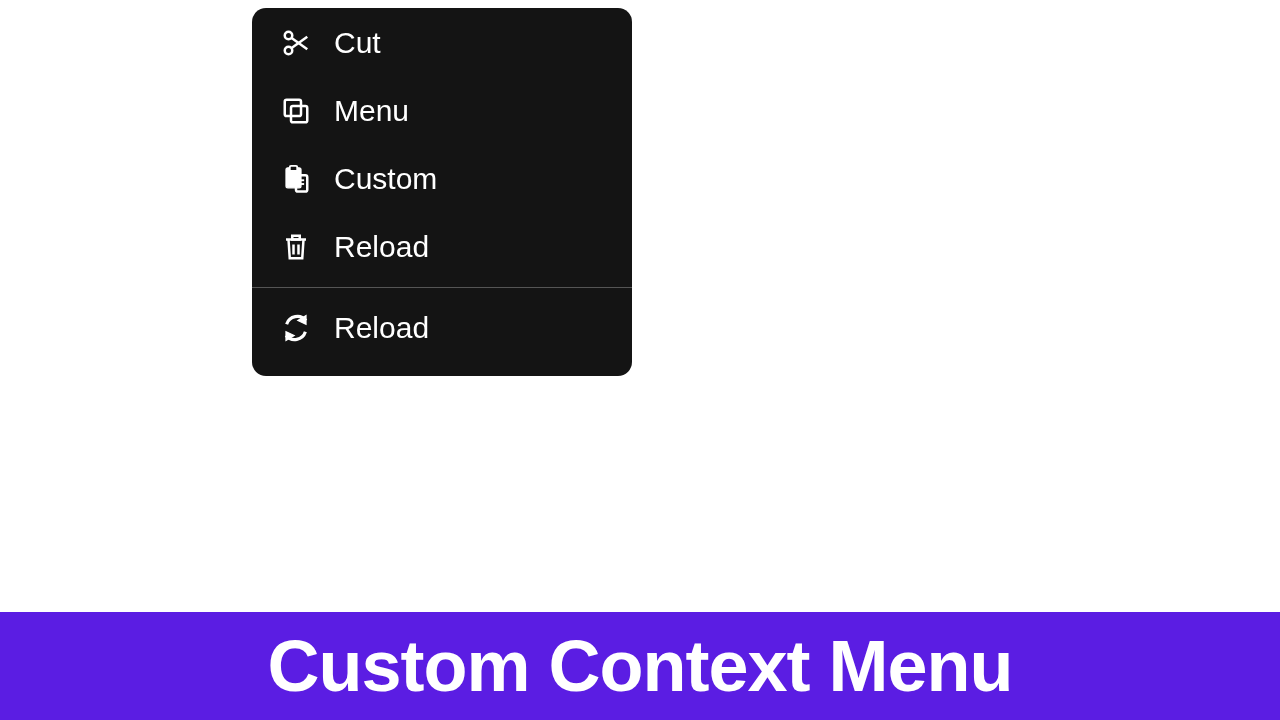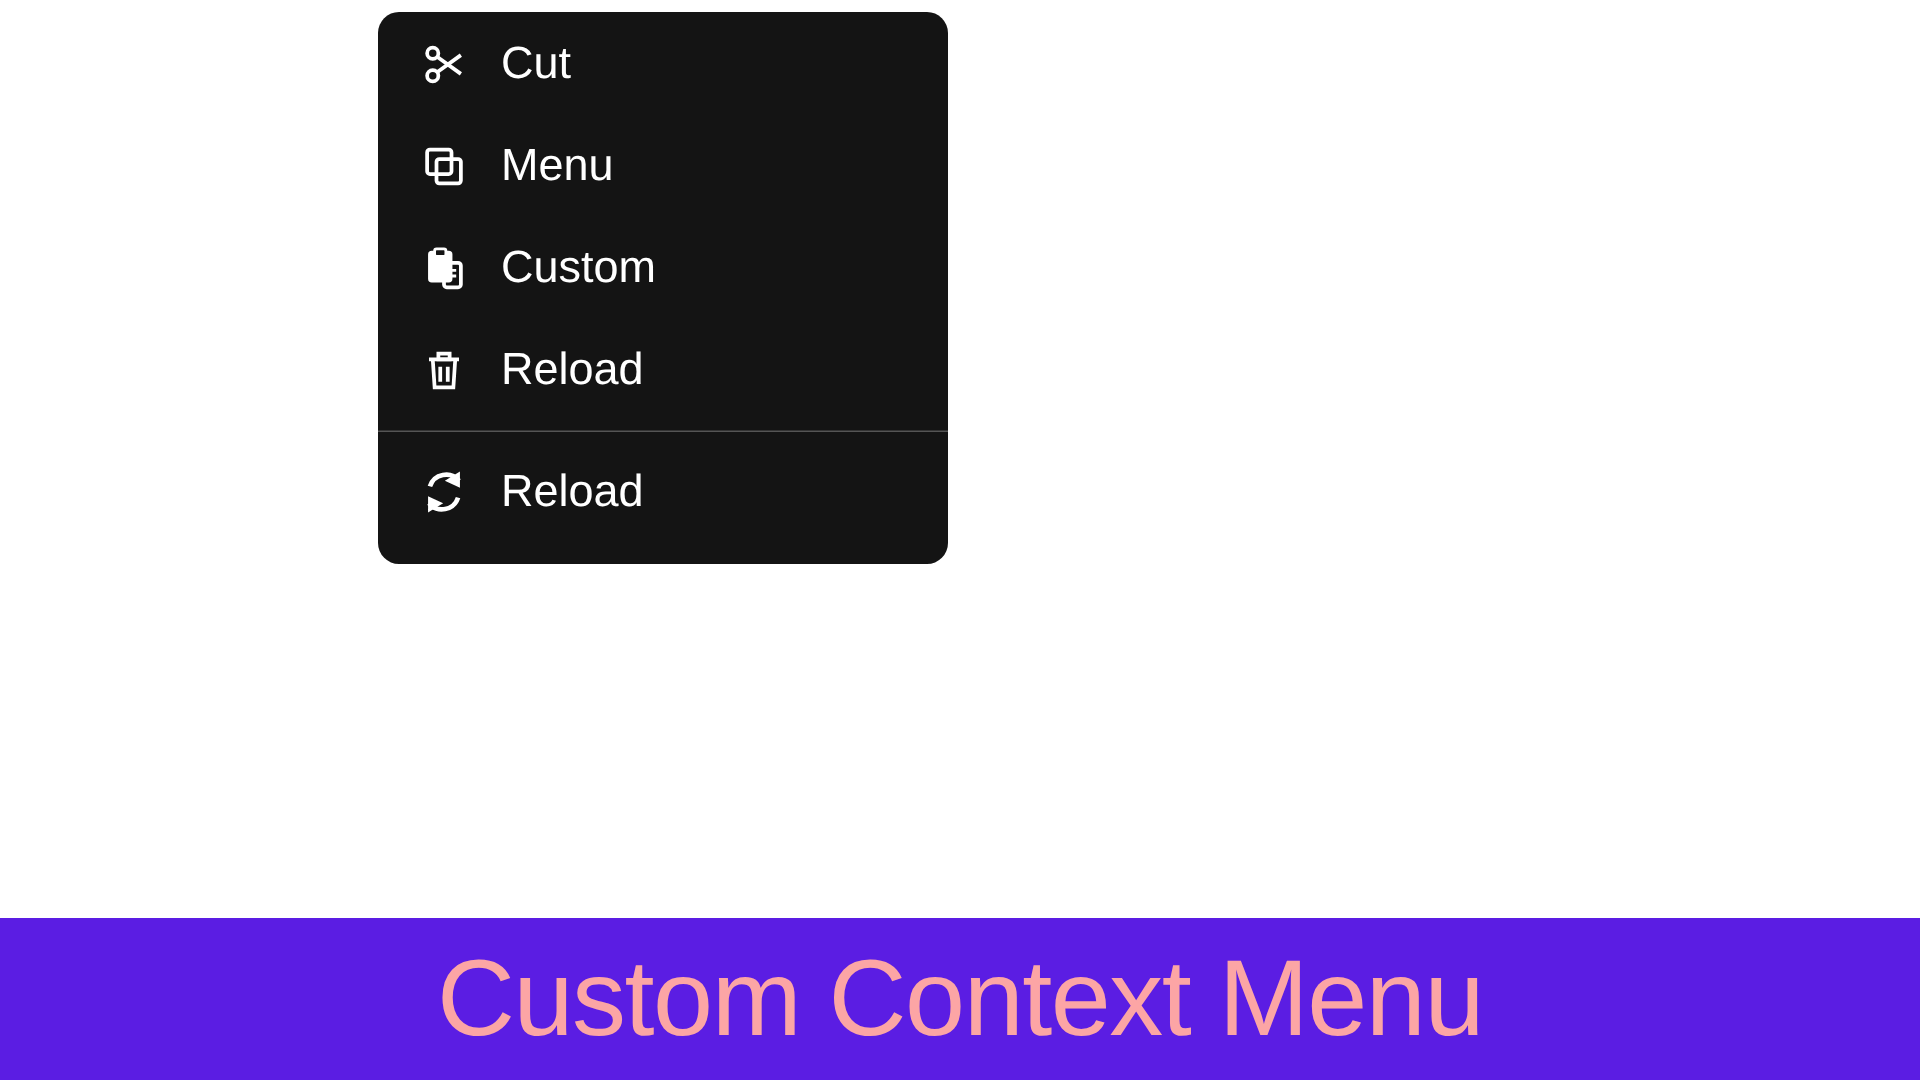--- a/index.html
+++ b/index.html
@@ -48,23 +48,23 @@
     left: 0;
     right: 0;
     bottom: 0;
     height: 108px;
     background: #5b1de3;
     display: flex;
     align-items: center;
     justify-content: center;
   }
   .banner-title {
-    color: #fca5a5;
+    color: #ffffff;
     font-size: 72px;
-    font-weight: 400;
+    font-weight: 700;
     letter-spacing: -1px;
   }
 </style>
 </head>
 <body>
 
 <div class="stage">
 
   <div class="context-menu">
 

